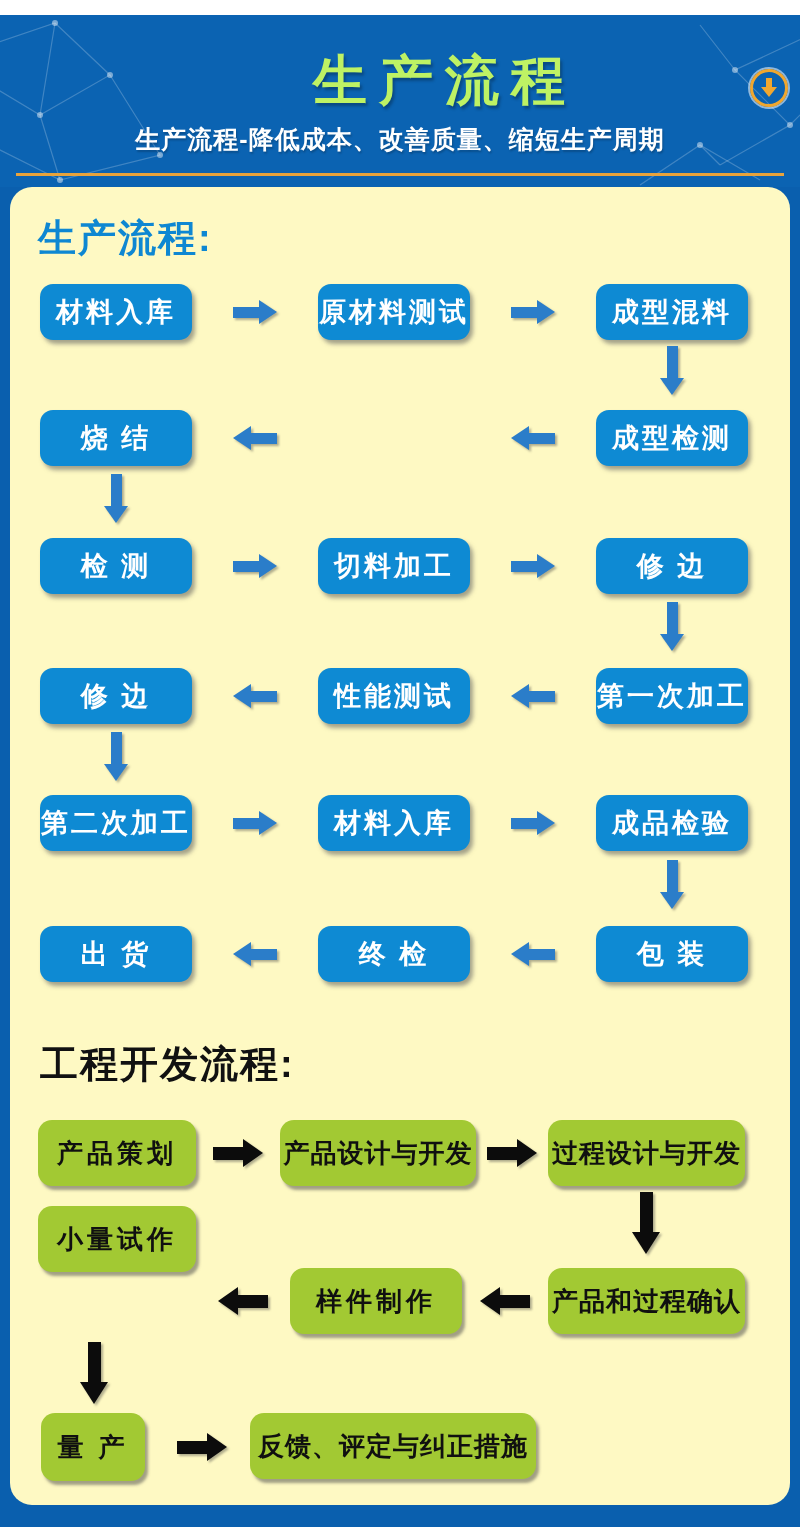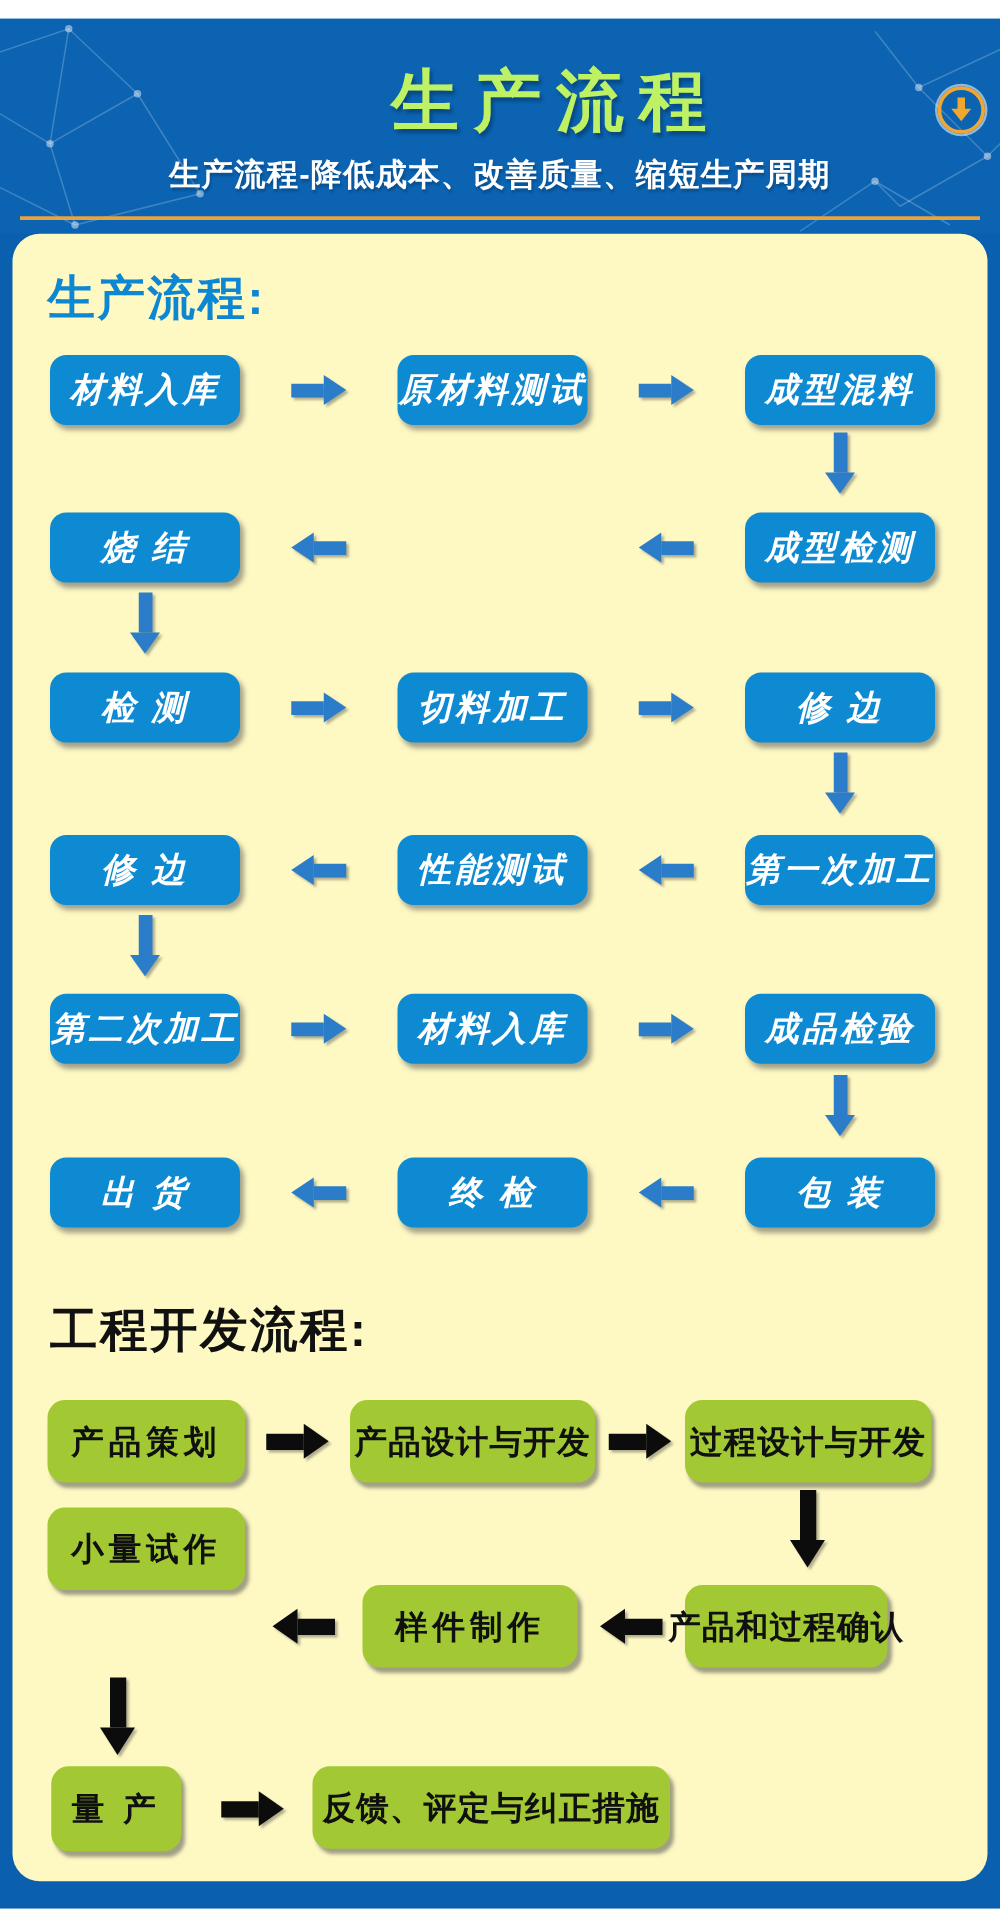--- a/index.html
+++ b/index.html
@@ -27,21 +27,21 @@
     background:#fef9c3; border-radius:22px; }
 
   .section-heading { position:absolute; font-weight:bold; letter-spacing:2px; }
   #heading-production { left:28px; top:26px; font-size:38px; color:#0e87d2; }
   #heading-engineering { left:30px; top:852px; font-size:38px; color:#111111; }
 
   
   .box { position:absolute; display:flex; align-items:center; justify-content:center;
     text-align:center; font-weight:bold; white-space:nowrap; }
   .box.blue { height:56px; background:#0e8ad3; color:#ffffff; font-size:27px;
-    letter-spacing:3px; border-radius:13px; box-shadow:3px 4px 4px rgba(90,90,90,0.55);font-style:italic; }
+    letter-spacing:3px; border-radius:13px; box-shadow:3px 4px 4px rgba(90,90,90,0.55); }
   .box.green { height:66px; background:#a2c933; color:#101010; font-size:26px;
     letter-spacing:1px; border-radius:14px; box-shadow:3px 4px 3px rgba(70,70,70,0.5); }
 
   
   .h-arrow { position:absolute; display:flex; align-items:center;
     filter:drop-shadow(2px 2px 1px rgba(60,60,60,0.4)); }
   .v-arrow { position:absolute; display:flex; flex-direction:column; align-items:center;
     filter:drop-shadow(2px 2px 1px rgba(60,60,60,0.4)); }
   .h-arrow .shaft { width:26px; height:11px; background:#2b7dc9; }
   .h-arrow .head-r { width:0; height:0; border-top:12px solid transparent;
@@ -205,21 +205,21 @@
         <i class="shaft"></i>
         <i class="head-r"></i>
       </div>
     <div class="v-arrow black" style="left:622px;top:1005px">
         <i class="shaft"></i>
         <i class="head-d"></i>
       </div>
 
     <div class="box green" style="left:28px;top:1019px;width:158px;letter-spacing:4px">小量试作</div>
     <div class="box green" style="left:280px;top:1081px;width:172px;letter-spacing:4px">样件制作</div>
-    <div class="box green" style="left:538px;top:1081px;width:162px">产品和过程确认</div>
+    <div class="box green" style="left:538px;top:1081px;width:197px">产品和过程确认</div>
     <div class="h-arrow black" style="left:208px;top:1100px">
         <i class="head-l"></i>
         <i class="shaft"></i>
       </div>
     <div class="h-arrow black" style="left:470px;top:1100px">
         <i class="head-l"></i>
         <i class="shaft"></i>
       </div>
     <div class="v-arrow black" style="left:70px;top:1155px">
         <i class="shaft"></i>

